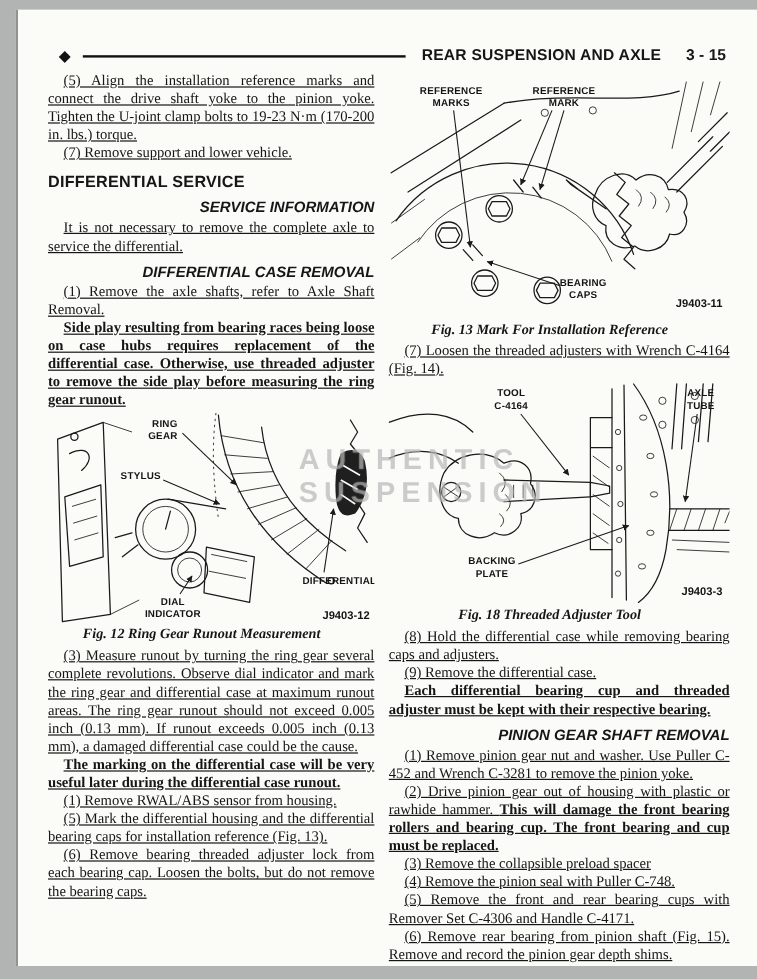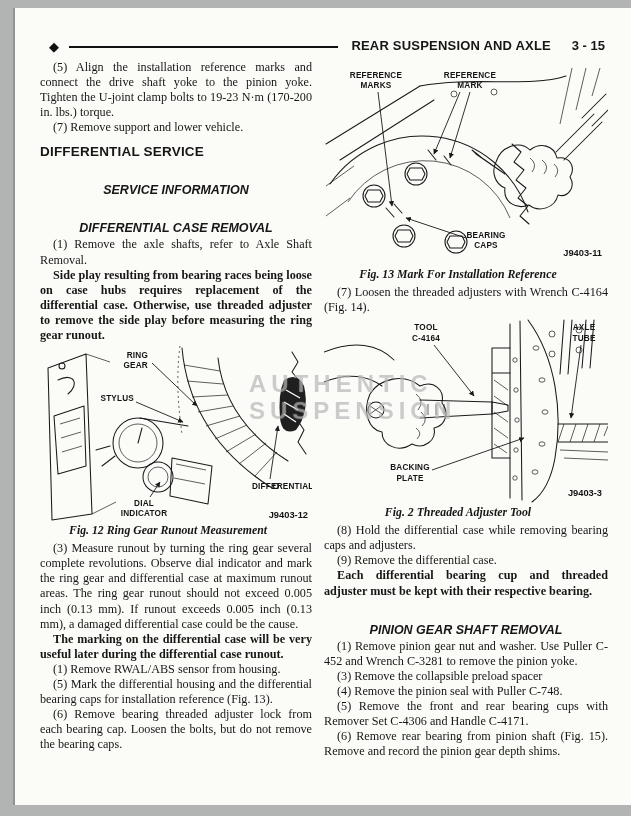--- a/index.html
+++ b/index.html
@@ -19,24 +19,24 @@
   
   .hdr { position:absolute; left:22px; top:30px; right:18px; height:20px; }
   .hdr .diamond { position:absolute; left:12px; top:1px; font-size:13px; color:#111; }
   .hdr .rule { position:absolute; left:32px; right:275px; top:8px; height:2px; background:#111; }
   .hdr .title { position:absolute; right:62px; top:0; font:700 13px "Liberation Sans", sans-serif; letter-spacing:0.2px; }
   .hdr .pageno { position:absolute; right:8px; top:0; font:700 13px "Liberation Sans", sans-serif; }
   
   .col { position:absolute; top:52px; font-size:12.2px; line-height:15.1px; text-align:justify; }
   .col-left  { left:25px;  width:272px; }
   .col-right { left:309px; width:284px; }
-  p.t { text-indent:13px; }
+  p.t { text-indent:13px;text-decoration:underline; }
   p.b, span.b { font-weight:700; }
   h1.sec { font:700 13.5px "Liberation Sans", sans-serif; letter-spacing:0.2px; margin:9px 0 4px 0; text-align:left; }
-  h2.sub { font:italic 700 12.5px "Liberation Sans", sans-serif; margin:24px 0 2px 0; text-align:center; }
+  h2.sub { font:italic 700 12.5px "Liberation Sans", sans-serif; margin:7px 0 2px 0; text-align:right; }
   
   .fig { margin:3px 16px 2px 0; }
   .fig svg { display:block; }
   .cap { font:italic 700 11.8px "Liberation Serif", serif; text-align:center; margin:1px 0 3px 0; }
   .flabel { font:700 8.2px "Liberation Sans", sans-serif; fill:#141414; letter-spacing:0.2px; }
   .fcode  { font:700 9.3px "Liberation Sans", sans-serif; fill:#141414; }
   .ln { stroke:#1a1a1a; fill:none; stroke-width:1.05; stroke-linecap:round; stroke-linejoin:round; }
   .thin { stroke:#1a1a1a; fill:none; stroke-width:0.7; }
   .lead { stroke:#1a1a1a; fill:none; stroke-width:0.9; }
   
@@ -64,20 +64,21 @@
     <div>AUTHENTIC</div>
     <div>SUSPENSION</div>
   </div>
 
   <div class="col col-left">
     <p class="t">(5) Align the installation reference marks and connect the drive shaft yoke to the pinion yoke. Tighten the U-joint clamp bolts to 19-23 N·m (170-200 in. lbs.) torque.</p>
     <p class="t">(7) Remove support and lower vehicle.</p>
 
     <h1 class="sec">DIFFERENTIAL SERVICE</h1>
     <h2 class="sub">SERVICE INFORMATION</h2>
+    <p class="t">It is not necessary to remove the complete axle to service the differential.</p>
 
     <h2 class="sub">DIFFERENTIAL CASE REMOVAL</h2>
     <p class="t">(1) Remove the axle shafts, refer to Axle Shaft Removal.</p>
     <p class="t b">Side play resulting from bearing races being loose on case hubs requires replacement of the differential case. Otherwise, use threaded adjuster to remove the side play before measuring the ring gear runout.</p>
 
     <div class="fig">
       <svg width="272" height="176" viewBox="0 0 272 176">
         <defs>
           <marker id="a12" markerWidth="7" markerHeight="7" refX="5.5" refY="3" orient="auto">
               <path d="M0,0 L6,3 L0,6 Z" fill="#1a1a1a"></path>
@@ -260,28 +261,29 @@
         <text class="flabel" x="102" y="23" text-anchor="middle">C-4164</text>
         <line class="lead" x1="110" y1="27" x2="150" y2="78" marker-end="url(#a14)"></line>
         <text class="flabel" x="260" y="12" text-anchor="middle">AXLE</text>
         <text class="flabel" x="260" y="23" text-anchor="middle">TUBE</text>
         <line class="lead" x1="257" y1="27" x2="247" y2="100" marker-end="url(#a14)"></line>
         <text class="flabel" x="86" y="152" text-anchor="middle">BACKING</text>
         <text class="flabel" x="86" y="163" text-anchor="middle">PLATE</text>
         <line class="lead" x1="108" y1="152" x2="200" y2="120" marker-end="url(#a14)"></line>
         <text class="fcode" x="278" y="178" text-anchor="end">J9403-3</text>
       </svg>
-      <div class="cap">Fig. 2 Threaded Adjuster Tool</div>
+      <div class="cap">Fig. 18 Threaded Adjuster Tool</div>
     </div>
 
     <p class="t">(8) Hold the differential case while removing bearing caps and adjusters.</p>
     <p class="t">(9) Remove the differential case.</p>
     <p class="t b">Each differential bearing cup and threaded adjuster must be kept with their respective bearing.</p>
 
     <h2 class="sub">PINION GEAR SHAFT REMOVAL</h2>
     <p class="t">(1) Remove pinion gear nut and washer. Use Puller C-452 and Wrench C-3281 to remove the pinion yoke.</p>
+    <p class="t"><span>(2) Drive pinion gear out of housing with plastic or rawhide hammer. </span><span class="b">This will damage the front bearing rollers and bearing cup. The front bearing and cup must be replaced.</span></p>
     <p class="t">(3) Remove the collapsible preload spacer</p>
     <p class="t">(4) Remove the pinion seal with Puller C-748.</p>
     <p class="t">(5) Remove the front and rear bearing cups with Remover Set C-4306 and Handle C-4171.</p>
     <p class="t">(6) Remove rear bearing from pinion shaft (Fig. 15). Remove and record the pinion gear depth shims.</p>
   </div>
 
 </div>
 
 </body></html>

